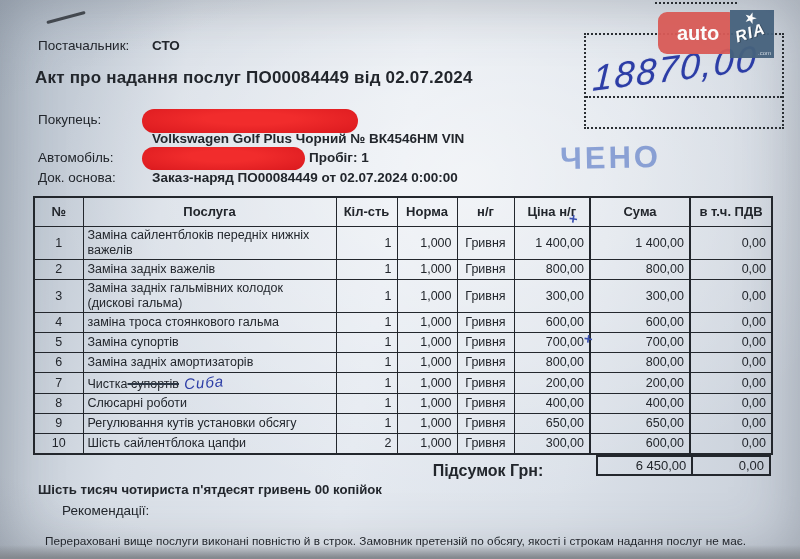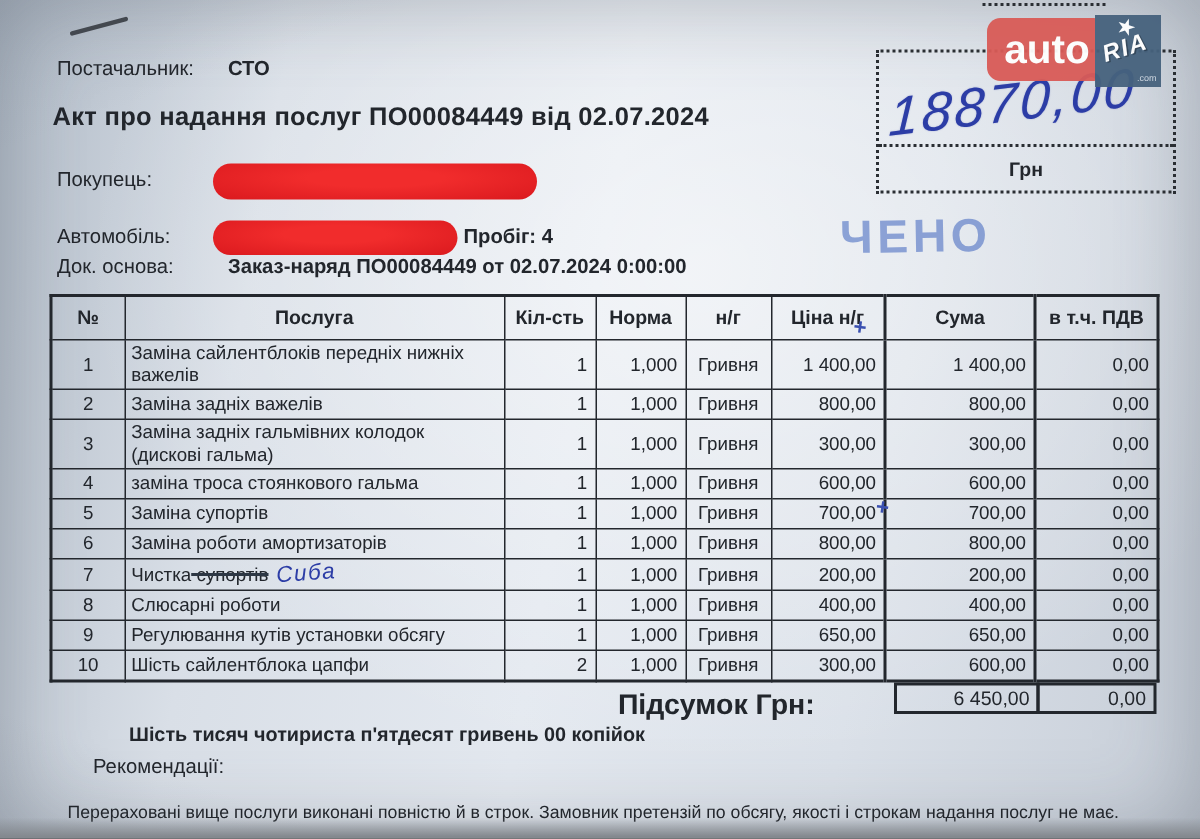--- a/index.html
+++ b/index.html
@@ -41,21 +41,21 @@
   .currency-row{position:absolute;left:0;right:0;bottom:0;height:29px;border-top:2px dotted #2a2e33;display:flex;}
   .currency-cell1{width:100px;border-right:2px dotted #2a2e33;box-sizing:border-box;
     display:flex;align-items:center;justify-content:center;font-size:13px;}
   .currency-cell2{flex:1;display:flex;align-items:center;justify-content:center;font-size:13px;font-weight:bold;}
   .hand-amount{left:592px;top:46px;width:190px;font-size:36px;font-style:italic;color:#2c3da6;
     letter-spacing:2px;transform:rotate(-7deg) skewX(-10deg);white-space:nowrap;
     text-shadow:0 0 1px rgba(44,61,166,0.4);}
   
   .logo{left:658px;top:10px;width:116px;height:48px;opacity:0.95;}
   .logo-auto{position:absolute;left:0;top:2px;width:80px;height:42px;background:#d95b57;border-radius:9px;
-    display:flex;align-items:center;justify-content:center;color:#fff;font-size:27px;font-weight:bold;}
+    display:flex;align-items:center;justify-content:center;color:#fff;font-size:20px;font-weight:bold;}
   .logo-ria-box{position:absolute;left:72px;top:0;width:44px;height:48px;background:#46627d;}
   .logo-star{position:absolute;left:14px;top:-1px;color:#fff;font-size:15px;transform:rotate(18deg);}
   .logo-ria{position:absolute;left:5px;top:14px;color:#fff;font-size:16px;font-weight:bold;
     font-style:italic;transform:rotate(-18deg);letter-spacing:1px;text-shadow:1px 1px 0 rgba(30,45,60,0.6);}
   .logo-com{position:absolute;right:3px;bottom:2px;color:#cfd8e2;font-size:6px;}
   
   .stamp{left:560px;top:140px;font-size:31px;font-weight:bold;letter-spacing:3px;
     color:rgba(80,115,195,0.62);transform:rotate(-1deg);}
   
   .table-wrap{left:33px;top:196px;width:738px;}
@@ -70,60 +70,60 @@
   col.c-sum{width:100px;}col.c-vat{width:82px;}
   td.no{text-align:center;}
   td.num{text-align:right;padding-right:5px;}
   td.unit{text-align:center;}
   th:nth-child(7),td.sumcol{border-left-width:2px;border-right-width:2px;}
   .struck{text-decoration:line-through;text-decoration-thickness:2px;text-decoration-color:#2d3744;}
   .hand-note{color:#2c3da6;font-style:italic;font-size:15px;letter-spacing:1px;
     display:inline-block;transform:rotate(-4deg);font-weight:500;}
   .summary-row{display:flex;width:738px;height:21px;align-items:stretch;}
   .summary-label{width:550px;box-sizing:border-box;display:flex;align-items:center;
-    justify-content:flex-end;padding-right:23px;font-weight:bold;font-size:19px;margin-top:10px;}
+    justify-content:flex-end;padding-right:23px;font-weight:bold;font-size:16px;margin-top:10px;}
   .summary-sum{width:100px;box-sizing:border-box;border:2px solid #23272d;border-top-width:2px;
     display:flex;align-items:center;justify-content:flex-end;padding-right:5px;font-size:13px;margin-left:30px;}
   .summary-vat{width:82px;box-sizing:border-box;border:2px solid #23272d;margin-left:-2px;
     display:flex;align-items:center;justify-content:flex-end;padding-right:5px;font-size:13px;}
   
   .plus-mark{color:#3a50b0;font-size:15px;font-weight:bold;transform:rotate(8deg);}
   .plus1{left:569px;top:210px;}
   .plus2{left:584px;top:330px;}
   
   .totals-line{left:38px;top:459px;font-size:13px;}
-  .amount-words{left:38px;top:482px;font-size:13.2px;font-weight:bold;margin-left:48px;}
+  .amount-words{left:38px;top:482px;font-size:13.2px;font-weight:bold;}
   .recommendations{left:62px;top:503px;font-size:13.5px;}
   .disclaimer{left:45px;top:534px;font-size:11.8px;white-space:nowrap;}
 </style>
 </head>
 <body>
 
 <div id="photo">
 
   <div class="abs crease1"></div>
 
   <div class="abs pen-stroke"></div>
 
   <div class="abs lbl supplier-label">Постачальник:</div>
   <div class="abs lbl supplier-value">СТО</div>
   <div class="abs doc-title">Акт про надання послуг ПО00084449 від 02.07.2024</div>
 
   <div class="abs lbl buyer-label">Покупець:</div>
   <div class="abs redact1"></div>
+  <div class="abs vehicle-line">Volkswagen Golf Plus Чорний № ВК4546НМ VIN</div>
   <div class="abs lbl car-label">Автомобіль:</div>
   <div class="abs redact2"></div>
-  <div class="abs mileage">Пробіг: 4</div>
+  <div class="abs mileage">Пробіг: 1</div>
   <div class="abs lbl doc-label">Док. основа:</div>
   <div class="abs doc-value">Заказ-наряд ПО00084449 от 02.07.2024 0:00:00</div>
 
   <div class="abs dotted-frag"></div>
   <div class="abs currency-box">
     <div class="currency-row">
-      <div class="currency-cell2">Грн</div>
     </div>
   </div>
   <div class="abs hand-amount">18870,00</div>
 
   <div class="abs logo">
     <div class="logo-auto">auto</div>
     <div class="logo-ria-box">
       <div class="logo-star">★</div>
       <div class="logo-ria">RIA</div>
       <div class="logo-com">.com</div>
@@ -202,21 +202,21 @@
             <td>Заміна супортів</td>
             <td class="num">1</td>
             <td class="num">1,000</td>
             <td class="unit">Гривня</td>
             <td class="num">700,00</td>
             <td class="num sumcol">700,00</td>
             <td class="num">0,00</td>
           </tr>
           <tr>
             <td class="no">6</td>
-            <td>Заміна роботи амортизаторів</td>
+            <td>Заміна задніх амортизаторів</td>
             <td class="num">1</td>
             <td class="num">1,000</td>
             <td class="unit">Гривня</td>
             <td class="num">800,00</td>
             <td class="num sumcol">800,00</td>
             <td class="num">0,00</td>
           </tr>
           <tr>
             <td class="no">7</td>
             <td>Чистка<span class="struck">&nbsp;супортів</span><span class="hand-note">&nbsp;Сиба</span></td>

